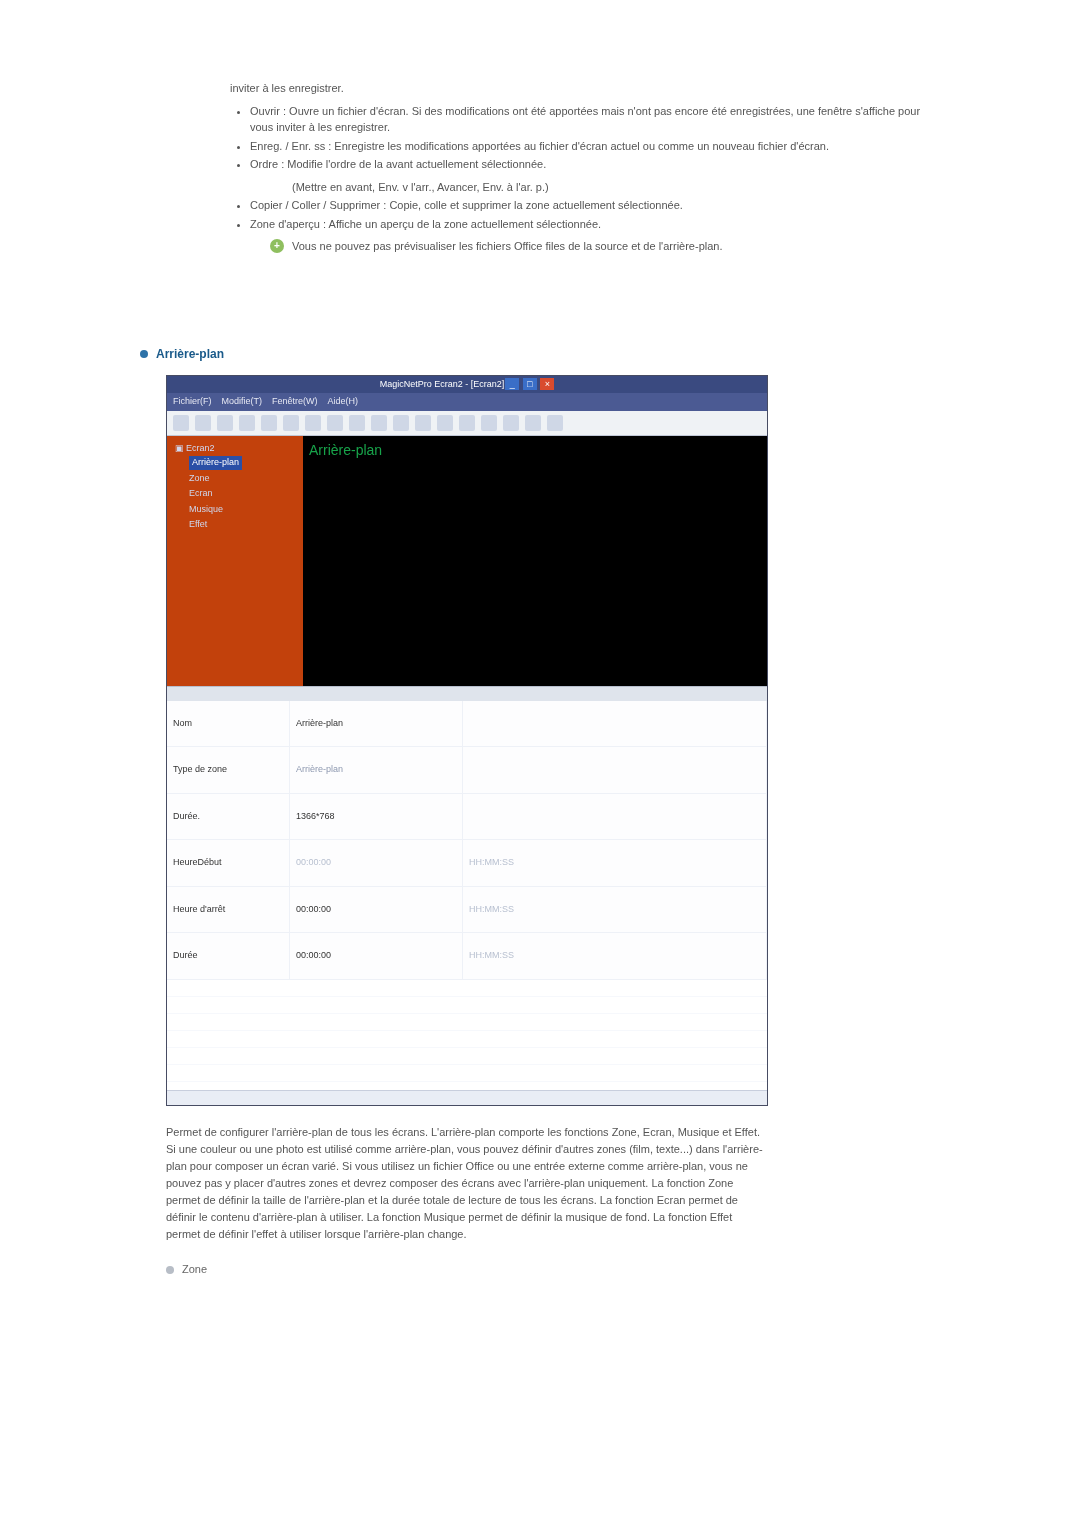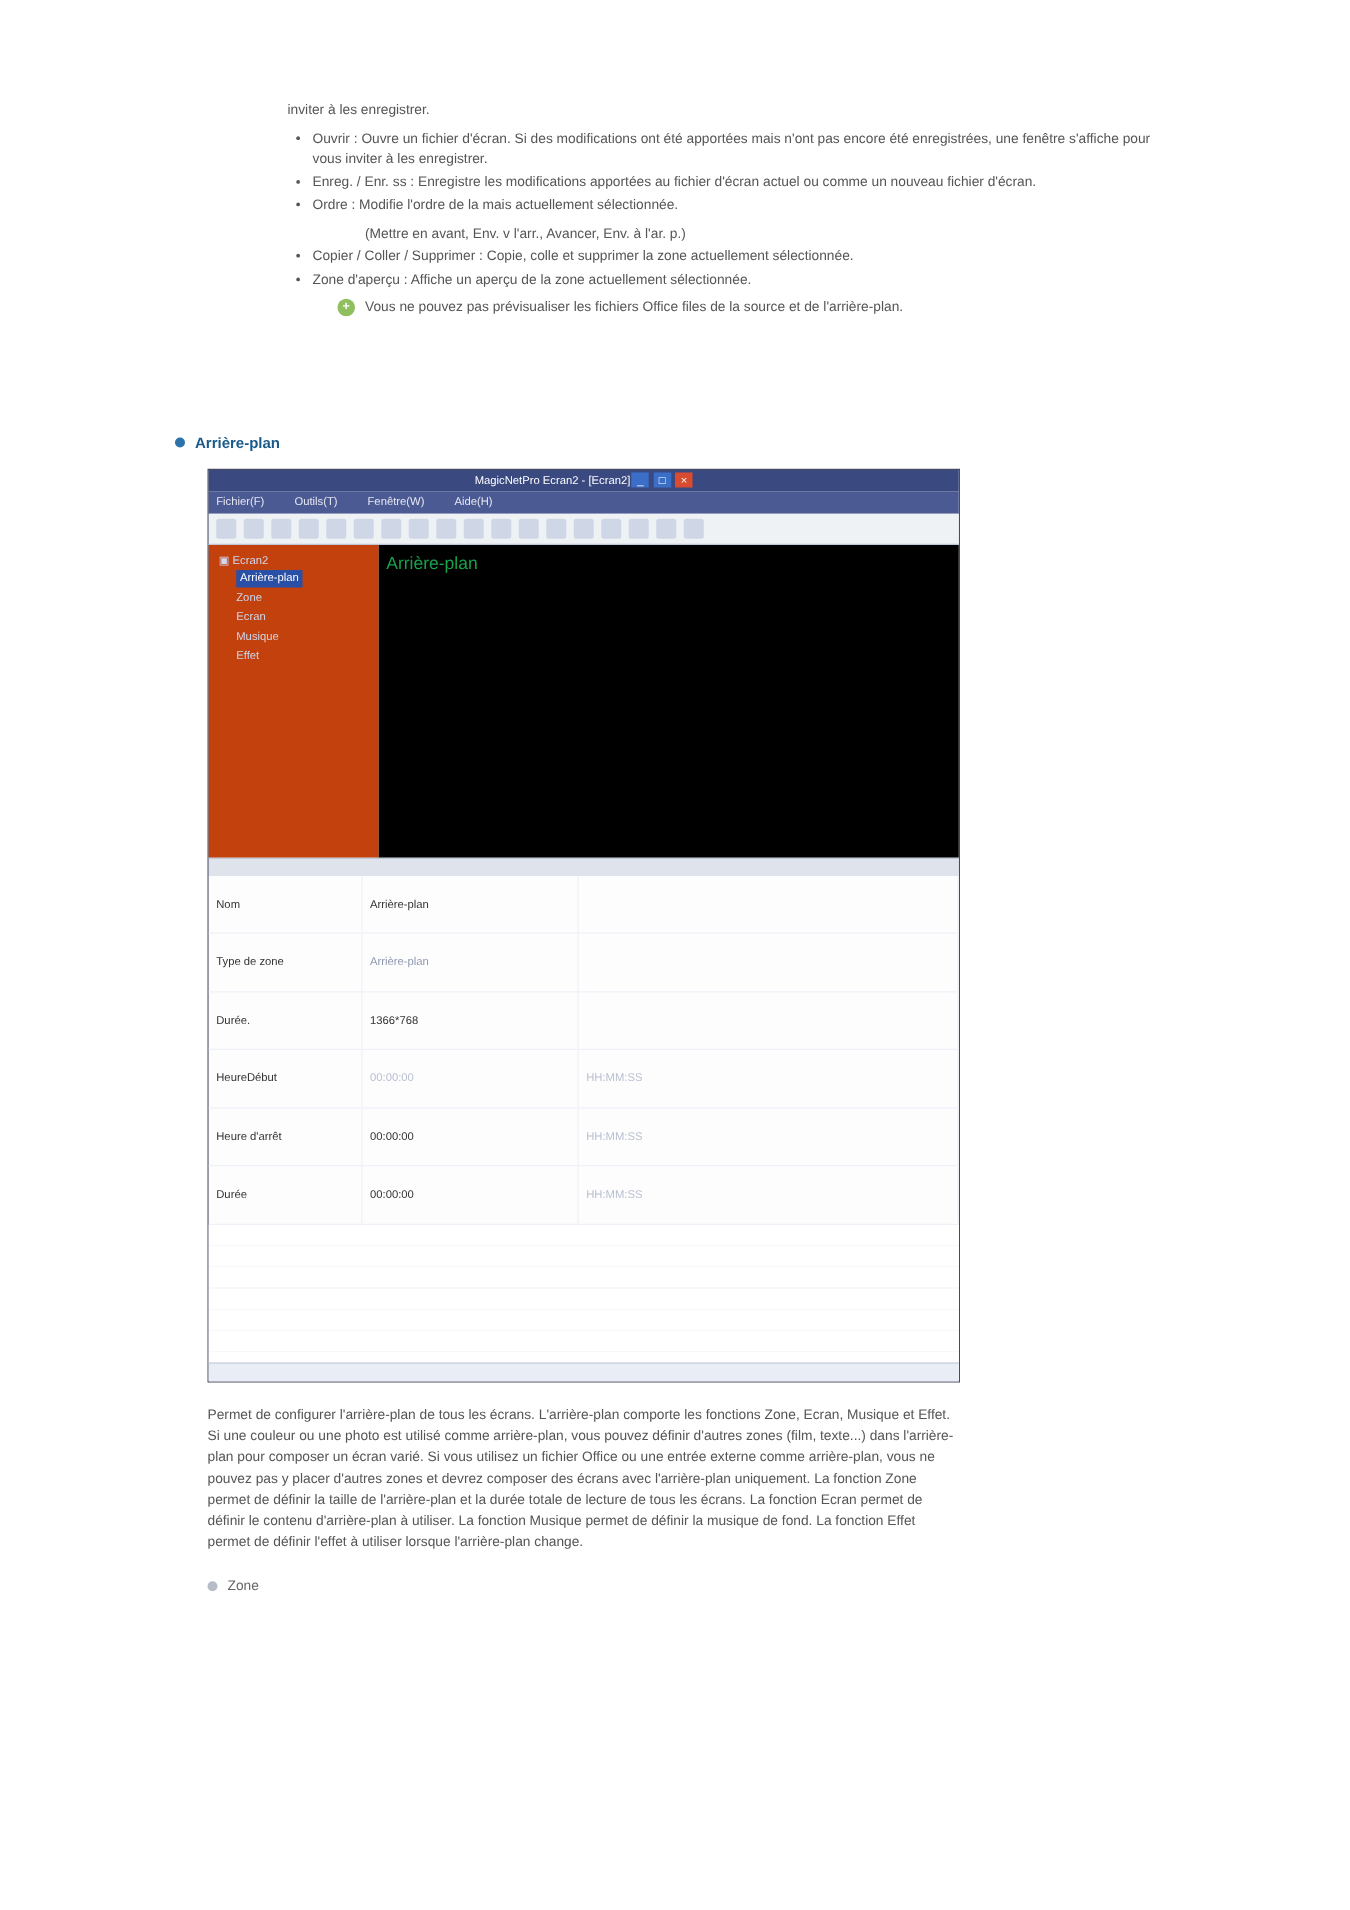--- a/index.html
+++ b/index.html
@@ -12,21 +12,21 @@
   .plus-sub{margin-left:152px;margin-bottom:2px}
   .section-title{margin:90px 0 12px 0;color:#1a5a8a;font-weight:bold;font-size:12px}
   .section-title .dot{display:inline-block;width:8px;height:8px;border-radius:50%;background:#2d72a8;margin-right:8px;vertical-align:middle}
   
   .app{width:600px;margin-left:26px;border:1px solid #474c63;font-size:9px;color:#cfd4e8}
   .titlebar{background:#3a4a80;color:#fff;padding:2px 4px;display:flex;justify-content:center;align-items:center}
   .winbtns span{display:inline-block;width:14px;height:12px;text-align:center;font-size:9px;line-height:12px;margin-left:1px}
   .winbtn-min{background:#3a6ec7;color:#fff}
   .winbtn-max{background:#3a6ec7;color:#fff}
   .winbtn-close{background:#d94b2e;color:#fff}
-  .menubar{background:#4b5a93;color:#e5e7f2;padding:2px 6px;display:flex;gap:24px}
+  .menubar{background:#4b5a93;color:#e5e7f2;padding:2px 6px;display:flex;gap:10px}
   .toolbar{background:#eff2f5;border-bottom:1px solid #c0c7d6;padding:4px 6px;display:flex;gap:6px}
   .tb{width:16px;height:16px;background:#cfd7e6;border-radius:2px}
   .workspace{display:flex;height:250px}
   .tree{width:136px;background:#c2410c;color:#cfd6ec;padding:6px 8px;box-sizing:border-box;font-size:9px}
   .tree .root{color:#d1d9f2}
   .tree .sel{background:#2a4fa6;color:#fff;padding:0 3px;display:inline-block}
   .tree .child{margin-left:14px;padding:1px 0}
   .canvas{flex:1;background:#000;position:relative}
   .canvas-label{position:absolute;top:4px;left:6px;color:#17a34a;font-size:14px;font-family:Arial,sans-serif}
   .hscroll{height:14px;background:#dfe4ec;border-top:1px solid #b7bfce}
@@ -47,21 +47,21 @@
 </head>
 <body>
 
 <div class="page">
 
   <div class="indent">inviter à les enregistrer.</div>
 
   <ul class="main">
     <li>Ouvrir : Ouvre un fichier d'écran. Si des modifications ont été apportées mais n'ont pas encore été enregistrées, une fenêtre s'affiche pour vous inviter à les enregistrer.</li>
     <li>Enreg. / Enr. ss : Enregistre les modifications apportées au fichier d'écran actuel ou comme un nouveau fichier d'écran.</li>
-    <li>Ordre : Modifie l'ordre de la mais actuellement sélectionnée.</li>
+    <li>Ordre : Modifie l'ordre de la avant actuellement sélectionnée.</li>
   </ul>
 
   <div class="plus-sub">(Mettre en avant, Env. v l'arr., Avancer, Env. à l'ar. p.)</div>
 
   <ul class="main">
     <li>Copier / Coller / Supprimer : Copie, colle et supprimer la zone actuellement sélectionnée.</li>
     <li>Zone d'aperçu : Affiche un aperçu de la zone actuellement sélectionnée.</li>
   </ul>
 
   <div class="plus-row">
@@ -76,21 +76,21 @@
     <div class="titlebar">
       <span>MagicNetPro Ecran2 - [Ecran2]</span>
       <span class="winbtns">
         <span class="winbtn-min">_</span>
         <span class="winbtn-max">□</span>
         <span class="winbtn-close">×</span>
       </span>
     </div>
     <div class="menubar">
       <span>Fichier(F)</span>
-      <span>Outils(T)</span>
+      <span>Modifie(T)</span>
       <span>Fenêtre(W)</span>
       <span>Aide(H)</span>
     </div>
     <div class="toolbar">
       <span class="tb"></span>
       <span class="tb"></span>
       <span class="tb"></span>
       <span class="tb"></span>
       <span class="tb"></span>
       <span class="tb"></span>

